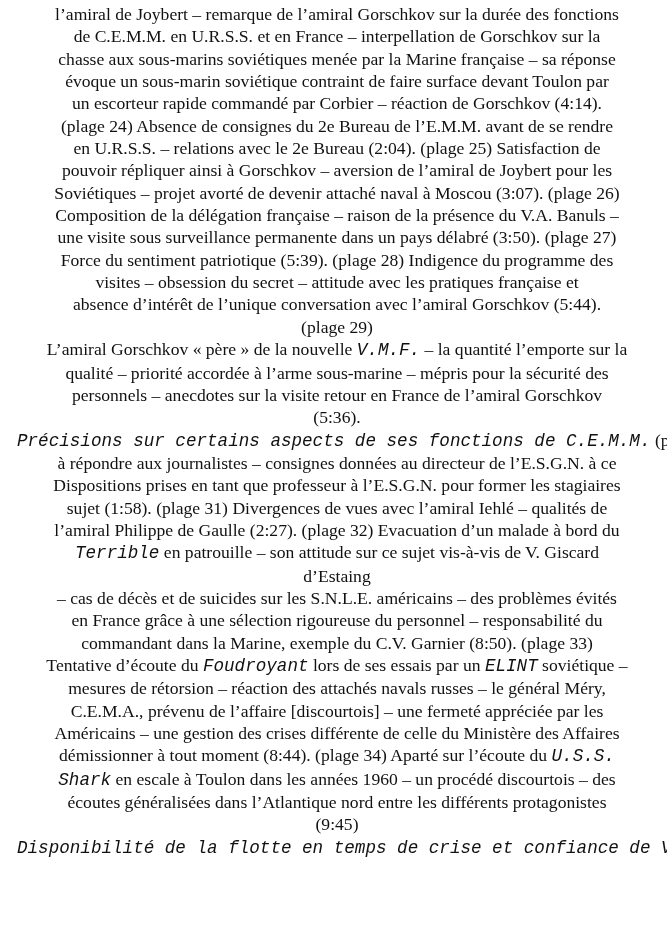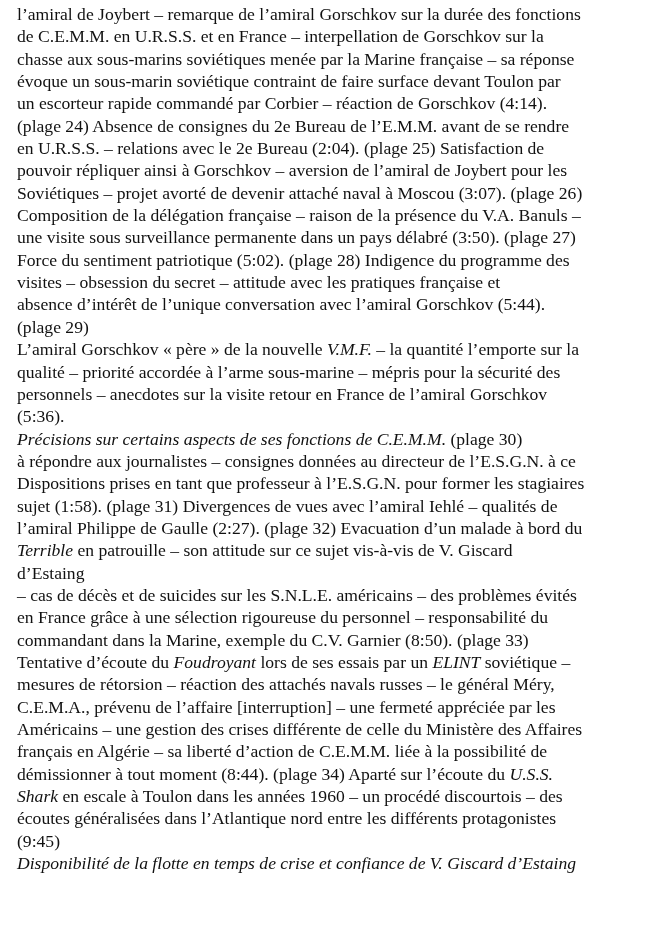--- a/index.html
+++ b/index.html
@@ -1,60 +1,59 @@
 <!DOCTYPE html>
 <html><head>
 <meta charset="utf-8">
 <style>
   html, body { margin: 0; padding: 0; background: #ffffff; }
   body { width: 667px; height: 936px; overflow: hidden; }
   .page {
     position: absolute; left: 17px; top: 3px; width: 640px;
     font-family: "Liberation Serif", "DejaVu Serif", serif;
-    font-size: 17.6px; line-height: 22.35px; color: #111111;
+    font-size: 17.6px; line-height: 22.35px; color: #111111; text-align: center;
   }
   .line { display: block; white-space: nowrap; }
-  .i { font-style: italic; }
+  .i { font-style: italic; font-family: Liberation Mono, monospace; }
 </style>
 </head>
 <body>
 
 <div class="page" id="page">
     <div class="line"><span>l’amiral de Joybert – remarque de l’amiral Gorschkov sur la durée des fonctions</span></div>
     <div class="line"><span>de C.E.M.M. en U.R.S.S. et en France – interpellation de Gorschkov sur la</span></div>
     <div class="line"><span>chasse aux sous-marins soviétiques menée par la Marine française – sa réponse</span></div>
     <div class="line"><span>évoque un sous-marin soviétique contraint de faire surface devant Toulon par</span></div>
     <div class="line"><span>un escorteur rapide commandé par Corbier – réaction de Gorschkov (4:14).</span></div>
     <div class="line"><span>(plage 24) Absence de consignes du 2e Bureau de l’E.M.M. avant de se rendre</span></div>
     <div class="line"><span>en U.R.S.S. – relations avec le 2e Bureau (2:04). (plage 25) Satisfaction de</span></div>
     <div class="line"><span>pouvoir répliquer ainsi à Gorschkov – aversion de l’amiral de Joybert pour les</span></div>
     <div class="line"><span>Soviétiques – projet avorté de devenir attaché naval à Moscou (3:07). (plage 26)</span></div>
     <div class="line"><span>Composition de la délégation française – raison de la présence du V.A. Banuls –</span></div>
     <div class="line"><span>une visite sous surveillance permanente dans un pays délabré (3:50). (plage 27)</span></div>
-    <div class="line"><span>Force du sentiment patriotique (5:02). (plage 28) Indigence du programme des</span></div>
+    <div class="line"><span>Force du sentiment patriotique (5:39). (plage 28) Indigence du programme des</span></div>
     <div class="line"><span>visites – obsession du secret – attitude avec les pratiques française et</span></div>
     <div class="line"><span>absence d’intérêt de l’unique conversation avec l’amiral Gorschkov (5:44).</span></div>
     <div class="line"><span>(plage 29)</span></div>
     <div class="line"><span>L’amiral Gorschkov « père » de la nouvelle </span><span class="i">V.M.F.</span><span> – la quantité l’emporte sur la</span></div>
     <div class="line"><span>qualité – priorité accordée à l’arme sous-marine – mépris pour la sécurité des</span></div>
     <div class="line"><span>personnels – anecdotes sur la visite retour en France de l’amiral Gorschkov</span></div>
     <div class="line"><span>(5:36).</span></div>
     <div class="line"><span class="i">Précisions sur certains aspects de ses fonctions de C.E.M.M.</span><span> (plage 30)</span></div>
     <div class="line"><span>à répondre aux journalistes – consignes données au directeur de l’E.S.G.N. à ce</span></div>
     <div class="line"><span>Dispositions prises en tant que professeur à l’E.S.G.N. pour former les stagiaires</span></div>
     <div class="line"><span>sujet (1:58). (plage 31) Divergences de vues avec l’amiral Iehlé – qualités de</span></div>
     <div class="line"><span>l’amiral Philippe de Gaulle (2:27). (plage 32) Evacuation d’un malade à bord du</span></div>
     <div class="line"><span class="i">Terrible</span><span> en patrouille – son attitude sur ce sujet vis-à-vis de V. Giscard</span></div>
     <div class="line"><span>d’Estaing</span></div>
     <div class="line"><span>– cas de décès et de suicides sur les S.N.L.E. américains – des problèmes évités</span></div>
     <div class="line"><span>en France grâce à une sélection rigoureuse du personnel – responsabilité du</span></div>
     <div class="line"><span>commandant dans la Marine, exemple du C.V. Garnier (8:50). (plage 33)</span></div>
     <div class="line"><span>Tentative d’écoute du </span><span class="i">Foudroyant</span><span> lors de ses essais par un </span><span class="i">ELINT</span><span> soviétique –</span></div>
     <div class="line"><span>mesures de rétorsion – réaction des attachés navals russes – le général Méry,</span></div>
-    <div class="line"><span>C.E.M.A., prévenu de l’affaire [interruption] – une fermeté appréciée par les</span></div>
+    <div class="line"><span>C.E.M.A., prévenu de l’affaire [discourtois] – une fermeté appréciée par les</span></div>
     <div class="line"><span>Américains – une gestion des crises différente de celle du Ministère des Affaires</span></div>
-    <div class="line"><span>français en Algérie – sa liberté d’action de C.E.M.M. liée à la possibilité de</span></div>
     <div class="line"><span>démissionner à tout moment (8:44). (plage 34) Aparté sur l’écoute du </span><span class="i">U.S.S.</span></div>
     <div class="line"><span class="i">Shark</span><span> en escale à Toulon dans les années 1960 – un procédé discourtois – des</span></div>
     <div class="line"><span>écoutes généralisées dans l’Atlantique nord entre les différents protagonistes</span></div>
     <div class="line"><span>(9:45)</span></div>
     <div class="line"><span class="i">Disponibilité de la flotte en temps de crise et confiance de V. Giscard d’Estaing</span></div>
   </div>
 
 </body></html>

